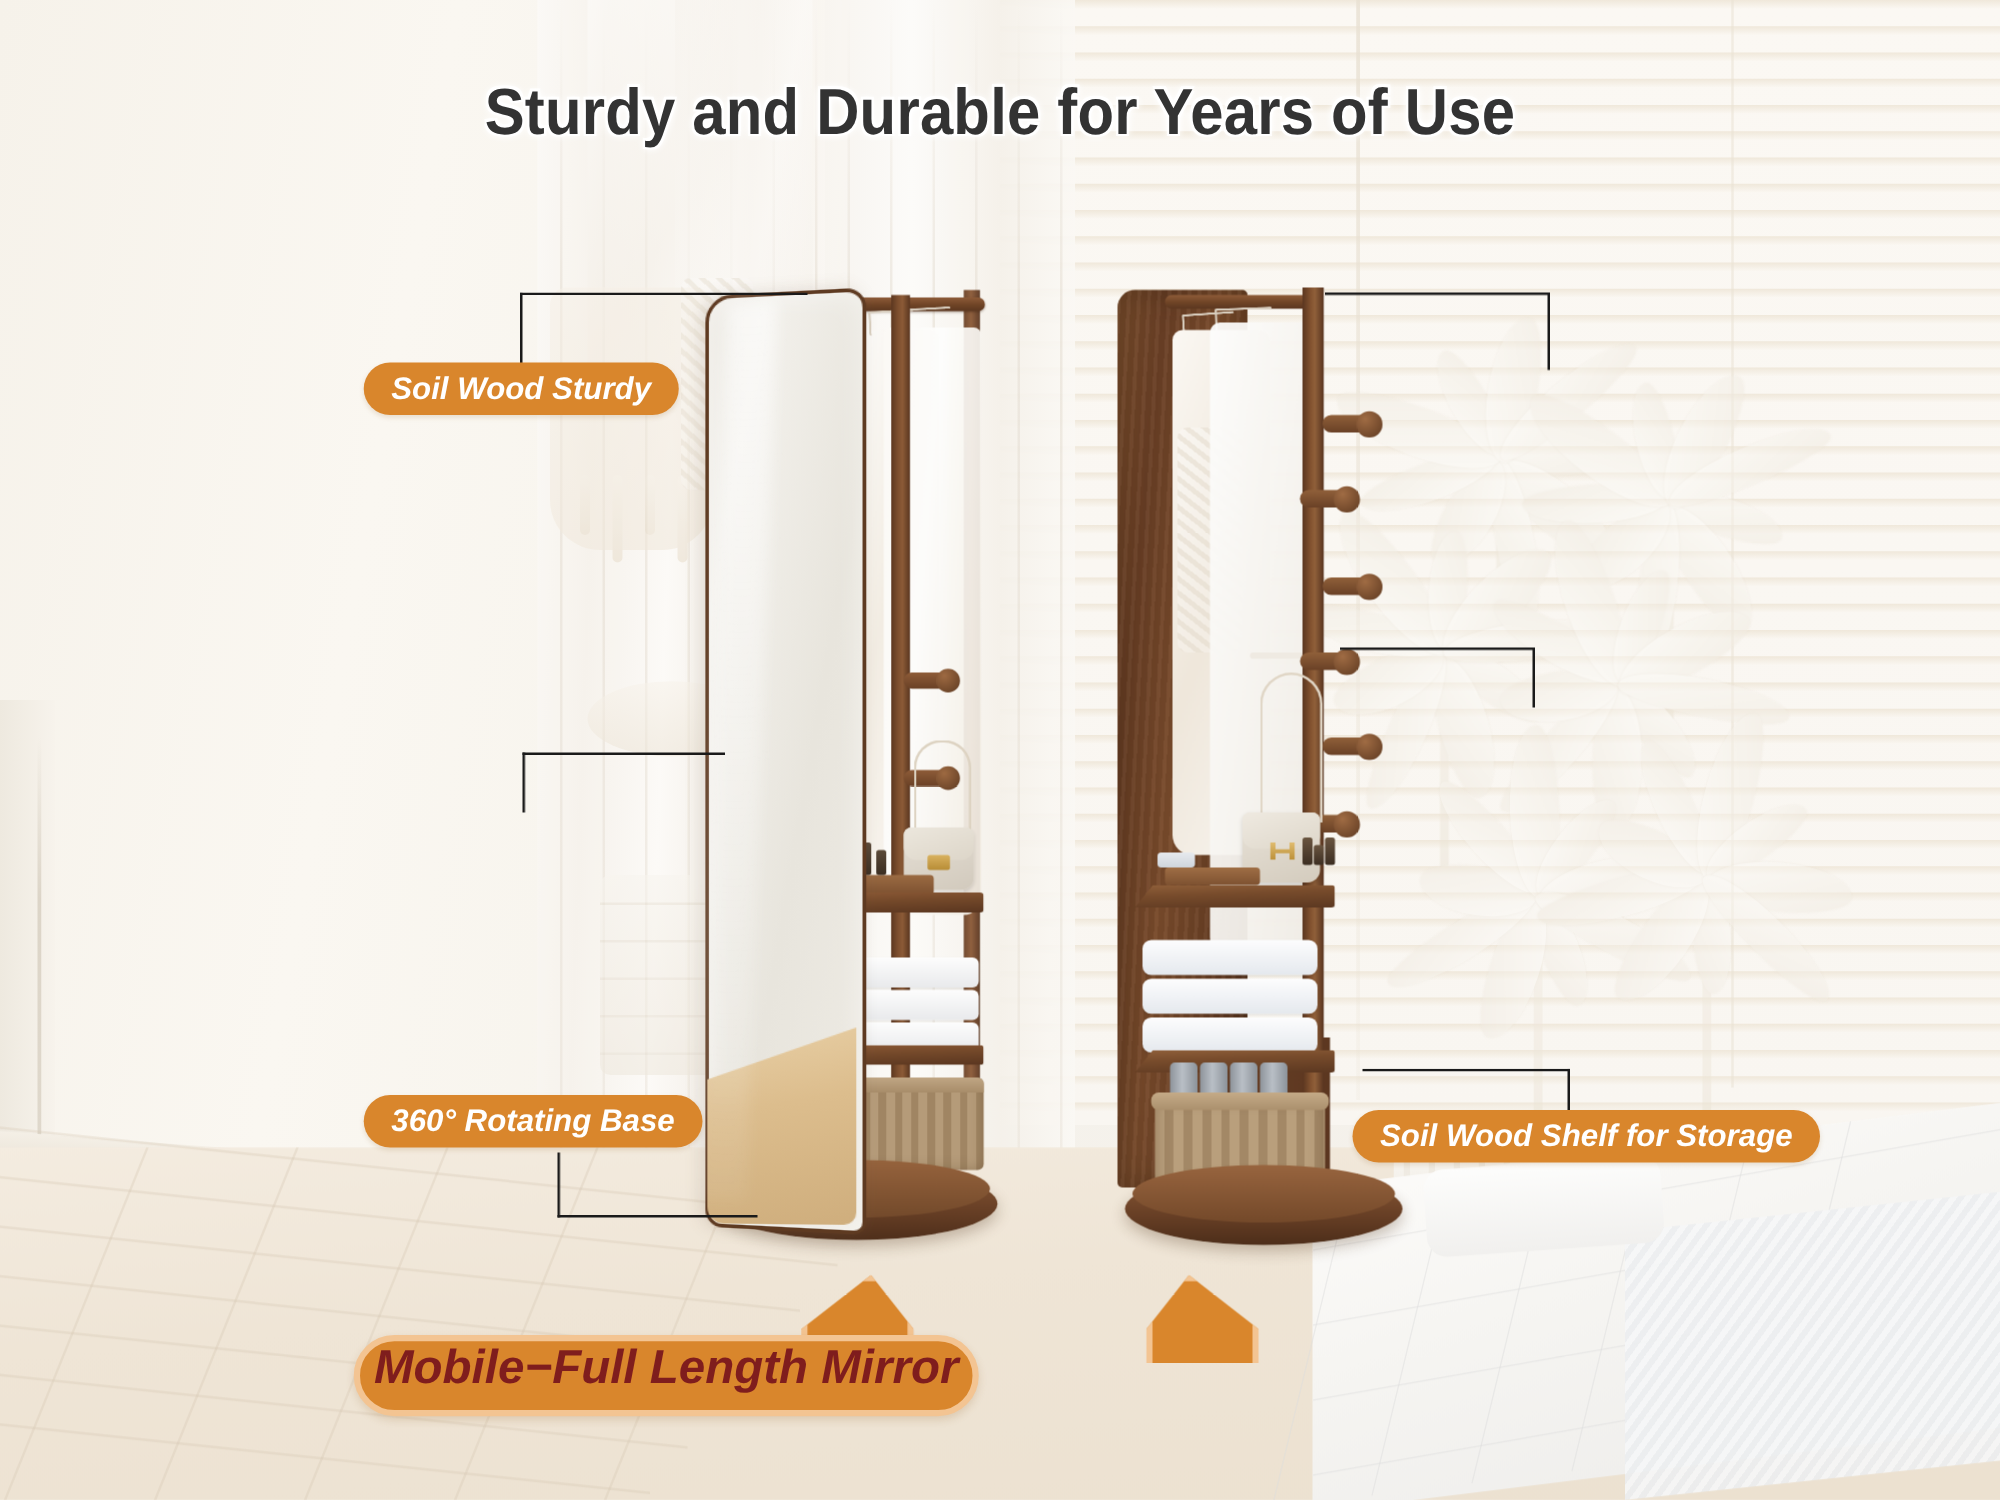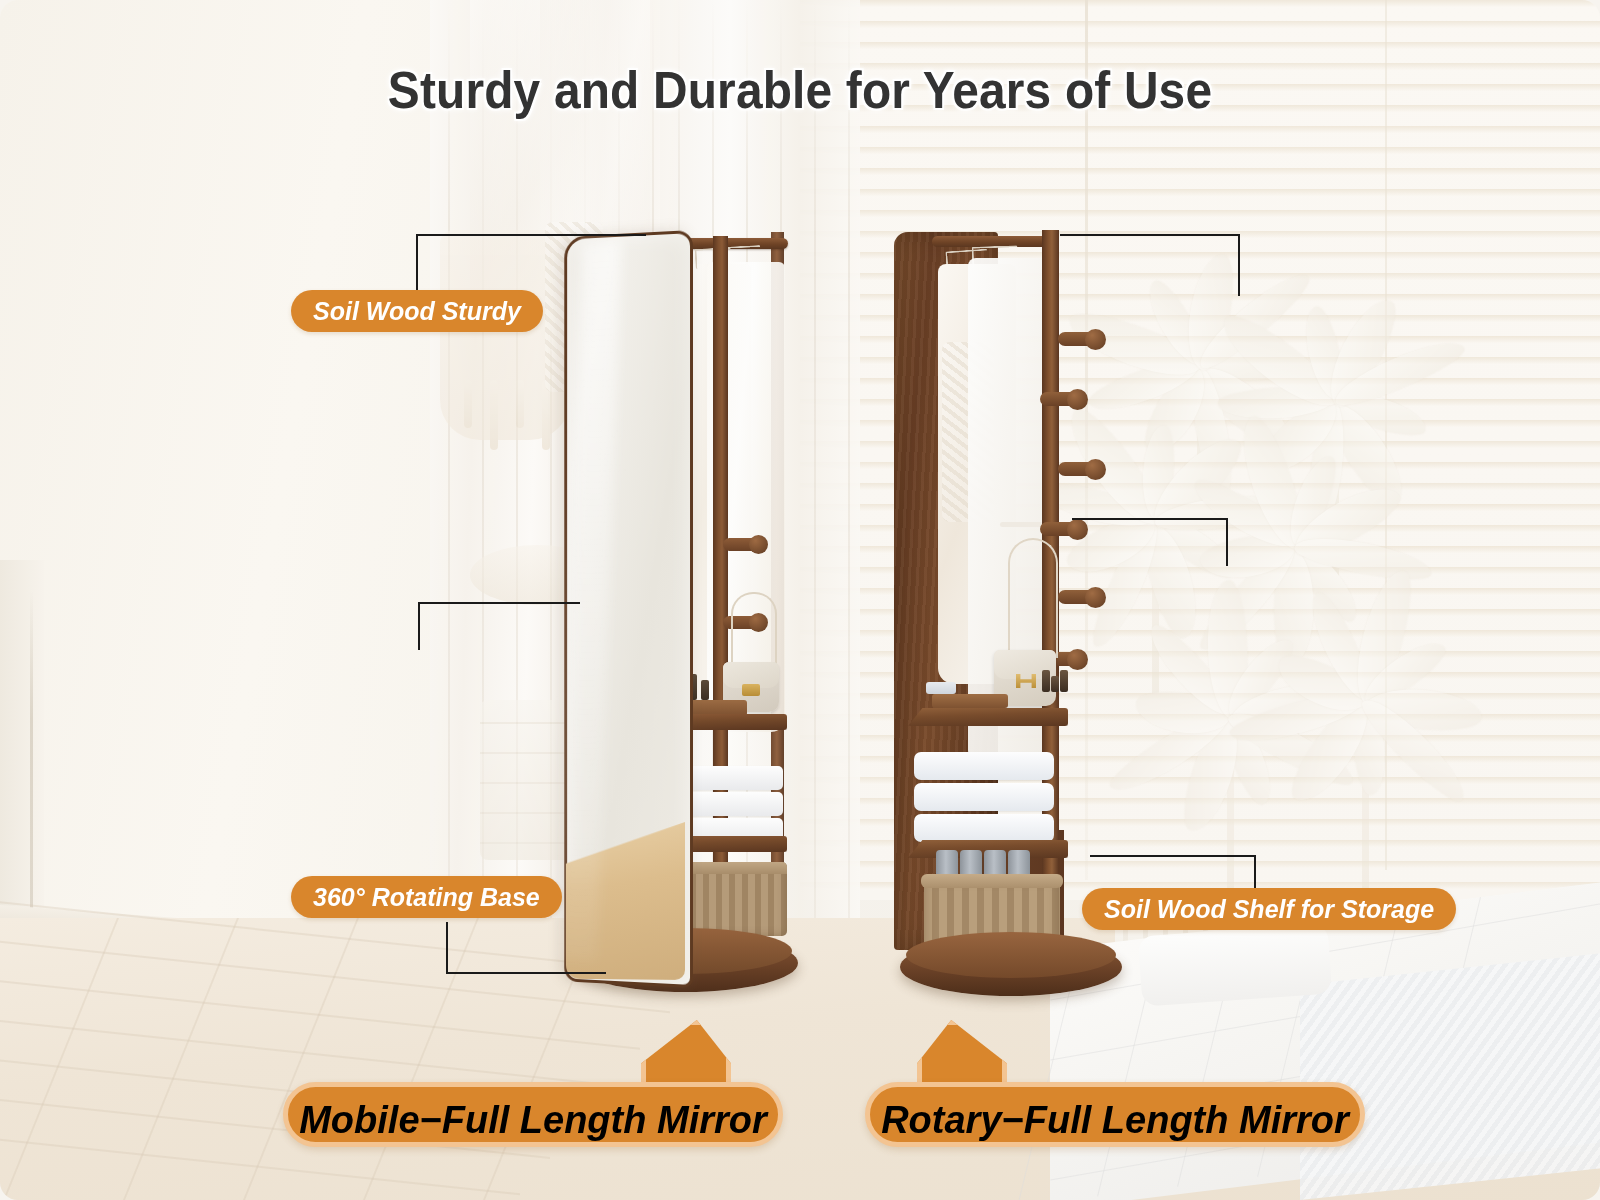--- a/index.html
+++ b/index.html
@@ -3,21 +3,21 @@
 <meta charset="utf-8">
 <title>Product Infographic</title>
 <style>
   html,body{margin:0;padding:0;}
   body{
     width:1600px;height:1200px;overflow:hidden;
     font-family:"Liberation Sans", sans-serif;
     background:#f7f4ef;
   }
   #stage{position:relative;width:1600px;height:1200px;overflow:hidden;
-    background:linear-gradient(160deg,#faf7f1 0%,#f8f5ef 38%,#f5f2ec 62%,#f3efe8 100%);border-radius:18px;}
+    background:linear-gradient(160deg,#faf7f1 0%,#f8f5ef 38%,#f5f2ec 62%,#f3efe8 100%);}
 
   
   .bg{position:absolute;pointer-events:none;}
 
   .wall-left{left:0;top:0;width:480px;height:1060px;
     background:linear-gradient(100deg,#f6f2ea 0%,#faf7f1 55%,#f7f4ed 100%);}
   .wall-corner{left:0;top:560px;width:44px;height:500px;
     background:linear-gradient(90deg,#eee9df 0%,#f7f3ec 100%);}
   .wall-corner-line{left:30px;top:590px;width:3px;height:430px;
     background:linear-gradient(180deg,rgba(224,217,205,0) 0%,rgba(216,208,194,.85) 30%,rgba(216,208,194,.7) 100%);}
@@ -246,24 +246,24 @@
 
   
   .pill{position:absolute;display:flex;align-items:center;
     height:42px;padding:0 22px;border-radius:21px;
     background:#d9862c;color:#ffffff;
     font-size:25px;font-style:italic;font-weight:bold;white-space:nowrap;
     box-shadow:0 2px 4px rgba(150,100,40,.18);}
 
   
   .banner-wrap{position:absolute;width:500px;height:120px;}
-  .banner{position:absolute;left:0;top:62px;width:500px;height:65px;border-radius:33px;
+  .banner{position:absolute;left:0;top:48px;width:500px;height:65px;border-radius:33px;
     background:#d9862c;border:5px solid #f3c492;box-sizing:border-box;
-    display:flex;align-items:flex-end;justify-content:center;
-    color:#000000;font-size:38px;font-style:italic;font-weight:bold;white-space:nowrap;
+    display:flex;align-items:flex-start;justify-content:center;
+    color:#7f1d1d;font-size:38px;font-style:italic;font-weight:bold;white-space:nowrap;
     box-shadow:0 3px 7px rgba(150,100,40,.2);}
   .tab{position:absolute;width:90px;height:70px;background:#d9862c;
     border-left:5px solid #f3c492;border-right:5px solid #f3c492;border-top:5px solid #f3c492;
     box-sizing:border-box;}
   .tab.rightward{top:0;left:358px;clip-path:polygon(62% 0,100% 62%,100% 100%,0 100%,0 62%);}
   .tab.leftward{top:0;left:52px;clip-path:polygon(38% 0,100% 62%,100% 100%,0 100%,0 62%);}
 </style>
 </head>
 <body>
 
@@ -605,18 +605,15 @@
 
   <div class="banner-wrap" style="left:283px;top:1020px;">
     <div class="tab rightward"></div>
     <div class="banner">
       <span>Mobile−Full Length Mirror</span>
     </div>
   </div>
 
   <div class="banner-wrap" style="left:865px;top:1020px;">
     <div class="tab leftward"></div>
-    <div class="banner">
-      <span>Rotary−Full Length Mirror</span>
-    </div>
   </div>
 
 </div>
 
 </body></html>

